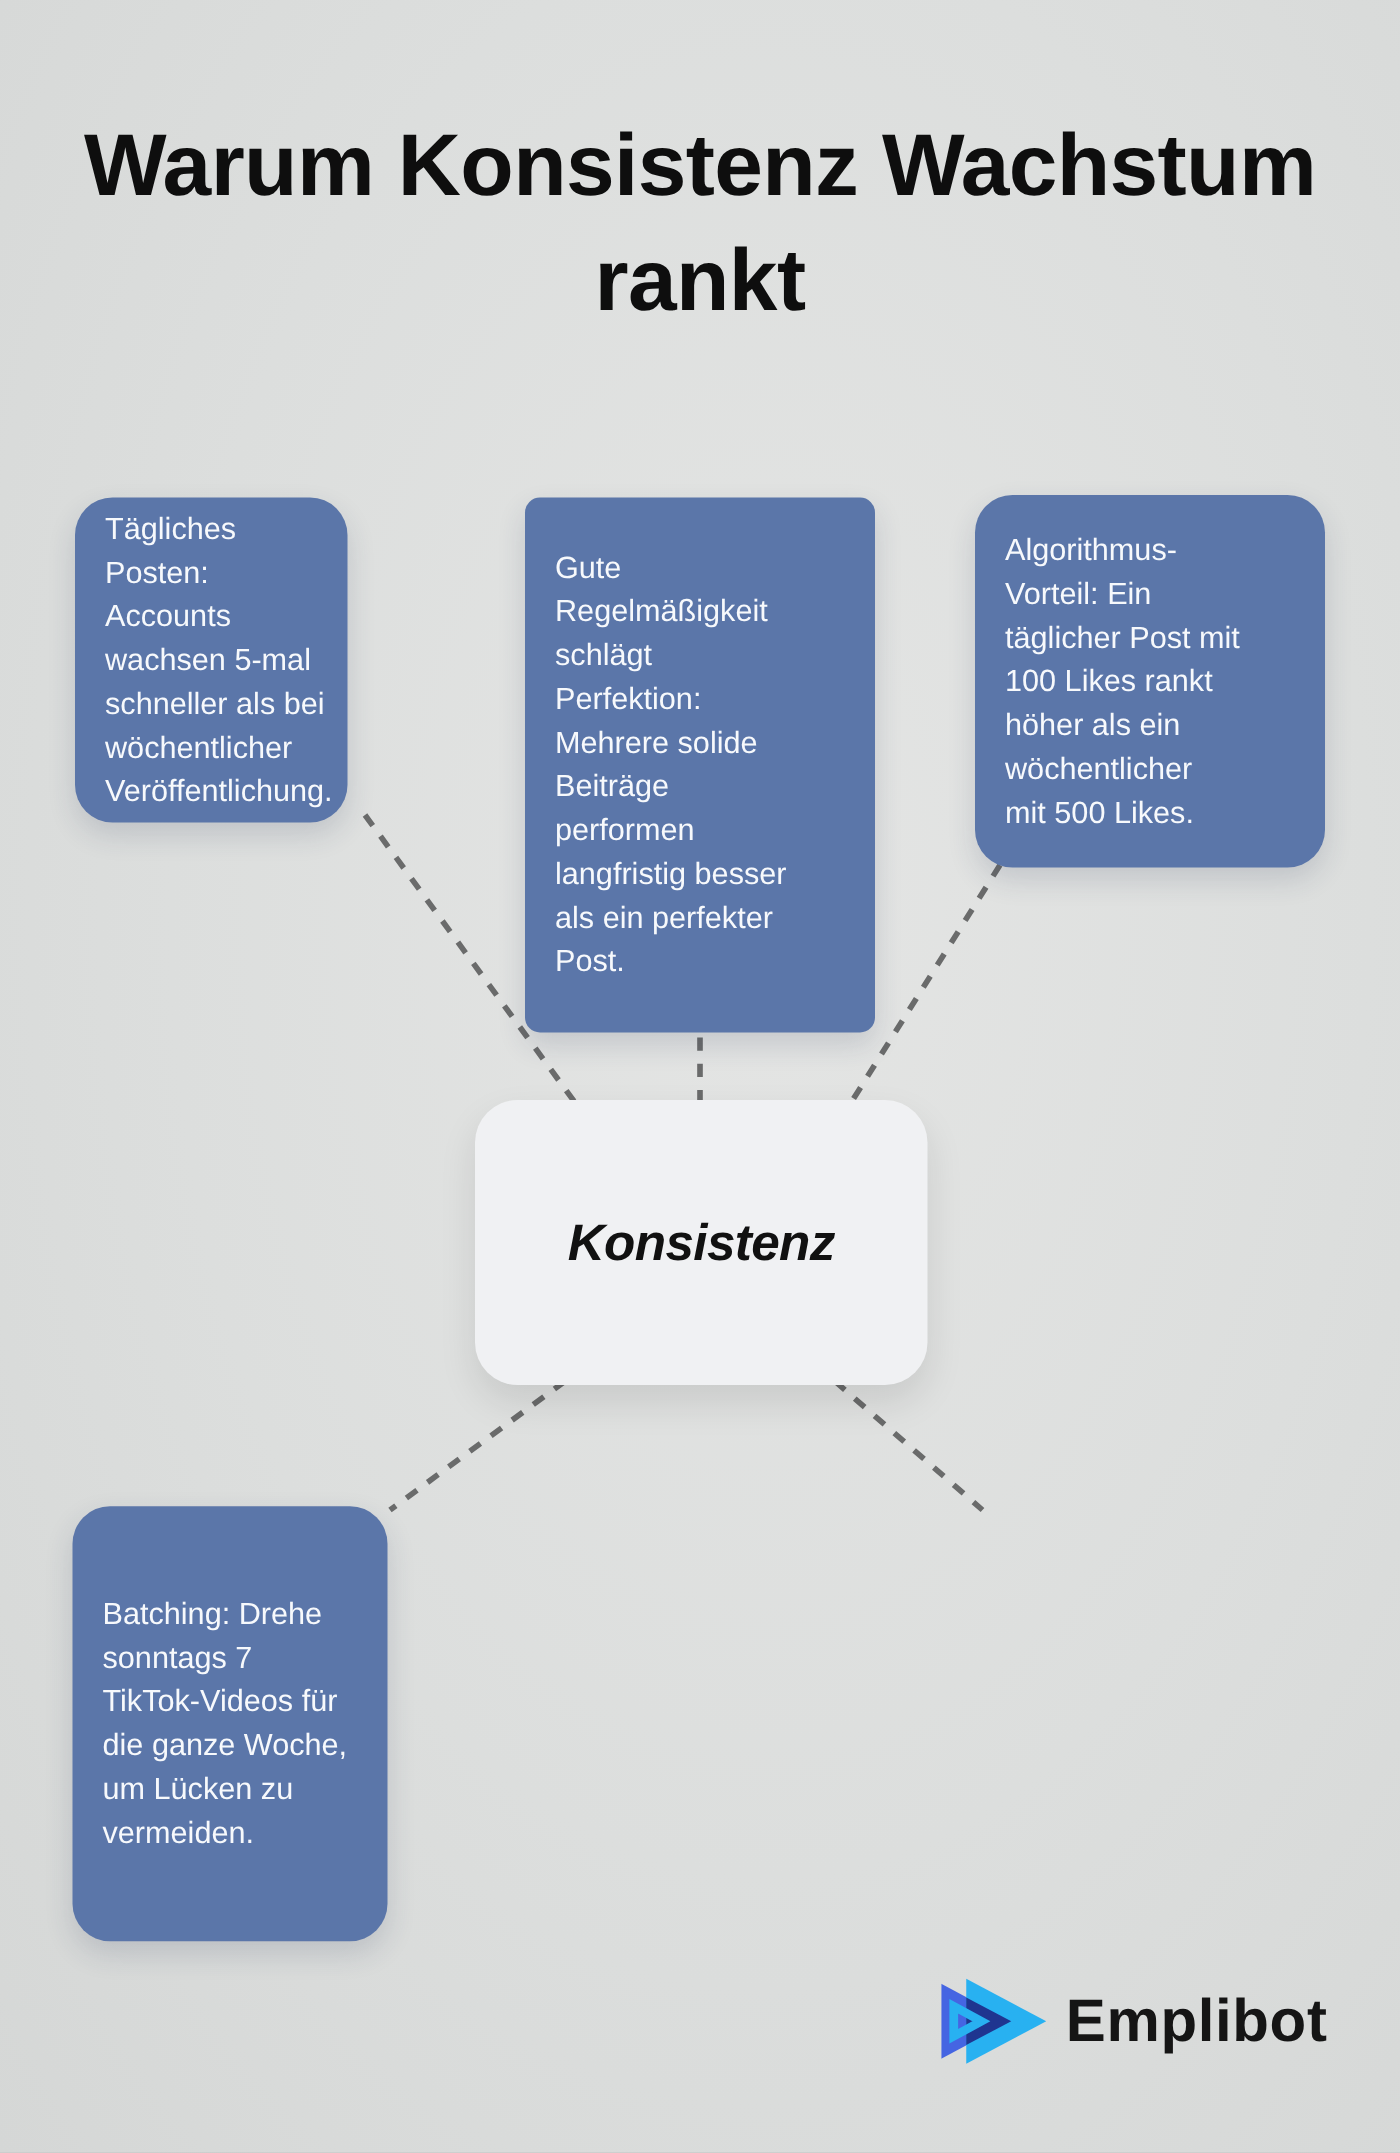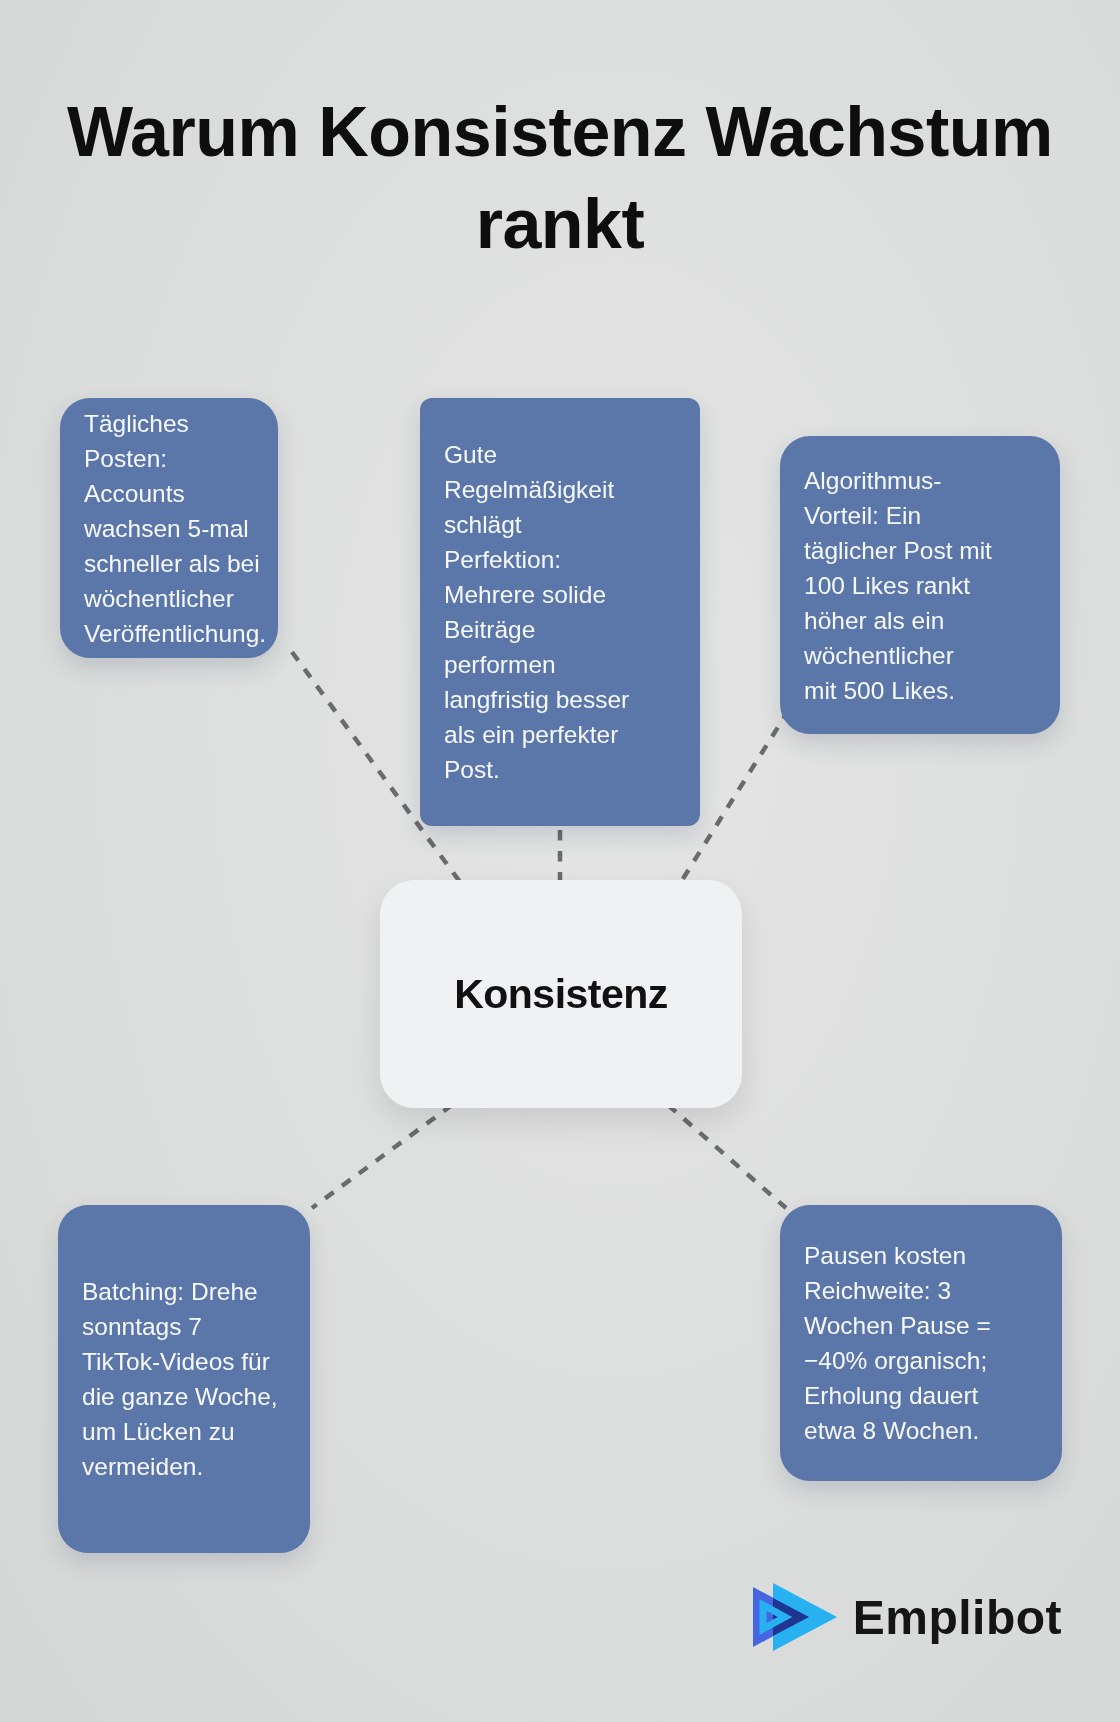--- a/index.html
+++ b/index.html
@@ -55,35 +55,36 @@
     box-shadow: 0 10px 22px rgba(45, 58, 88, 0.16);
   }
   .node p {
     margin: 0;
     font-size: 24.5px;
     line-height: 35px;
     white-space: pre-line;
   }
   .node-tl { left: 60px;  top: 398px;  width: 218px; height: 260px; }
   .node-tm { left: 420px; top: 398px;  width: 280px; height: 428px; border-radius: 12px; }
-  .node-tr { left: 780px; top: 396px;  width: 280px; height: 298px; margin-top: 40px; }
+  .node-tr { left: 780px; top: 396px;  width: 280px; height: 298px; }
   .node-bl { left: 58px;  top: 1205px; width: 252px; height: 348px; }
   .node-br { left: 780px; top: 1205px; width: 282px; height: 276px; }
   .center-box {
     position: absolute;
     left: 380px;
     top: 880px;
     width: 362px;
     height: 228px;
     background: #f0f1f3;
     border-radius: 34px;
     box-shadow: 0 14px 30px rgba(0, 0, 0, 0.10);
     display: flex;
     align-items: center;
     justify-content: center;
+    font-style: italic;
   }
   .center-box span {
     font-weight: 700;
     font-size: 41px;
     letter-spacing: -0.5px;
     color: #111111;
   }
   .logo {
     position: absolute;
     right: 58px;
@@ -158,28 +159,20 @@
 
   <div class="node node-bl">
     <p>Batching: Drehe
 sonntags 7
 TikTok-Videos für
 die ganze Woche,
 um Lücken zu
 vermeiden.</p>
   </div>
 
-  <div class="node node-br">
-    <p>Pausen kosten
-Reichweite: 3
-Wochen Pause =
-−40% organisch;
-Erholung dauert
-etwa 8 Wochen.</p>
-  </div>
 
   <div class="logo">
     <svg class="logo-icon" viewBox="0 0 84 68" xmlns="http://www.w3.org/2000/svg" aria-hidden="true">
       <polygon points="0,4 0,64 56,34" fill="#4565e2"></polygon>
       <polygon points="20,0 20,68 84,34" fill="#28b1f1"></polygon>
       <polygon points="20,15 20,53 56,34" fill="#1f3590"></polygon>
       <polygon points="10,22 10,46 32,34" fill="none" stroke="#28b1f1" stroke-width="7" stroke-linejoin="miter"></polygon>
     </svg>
     <span class="logo-text">Emplibot</span>
   </div>

